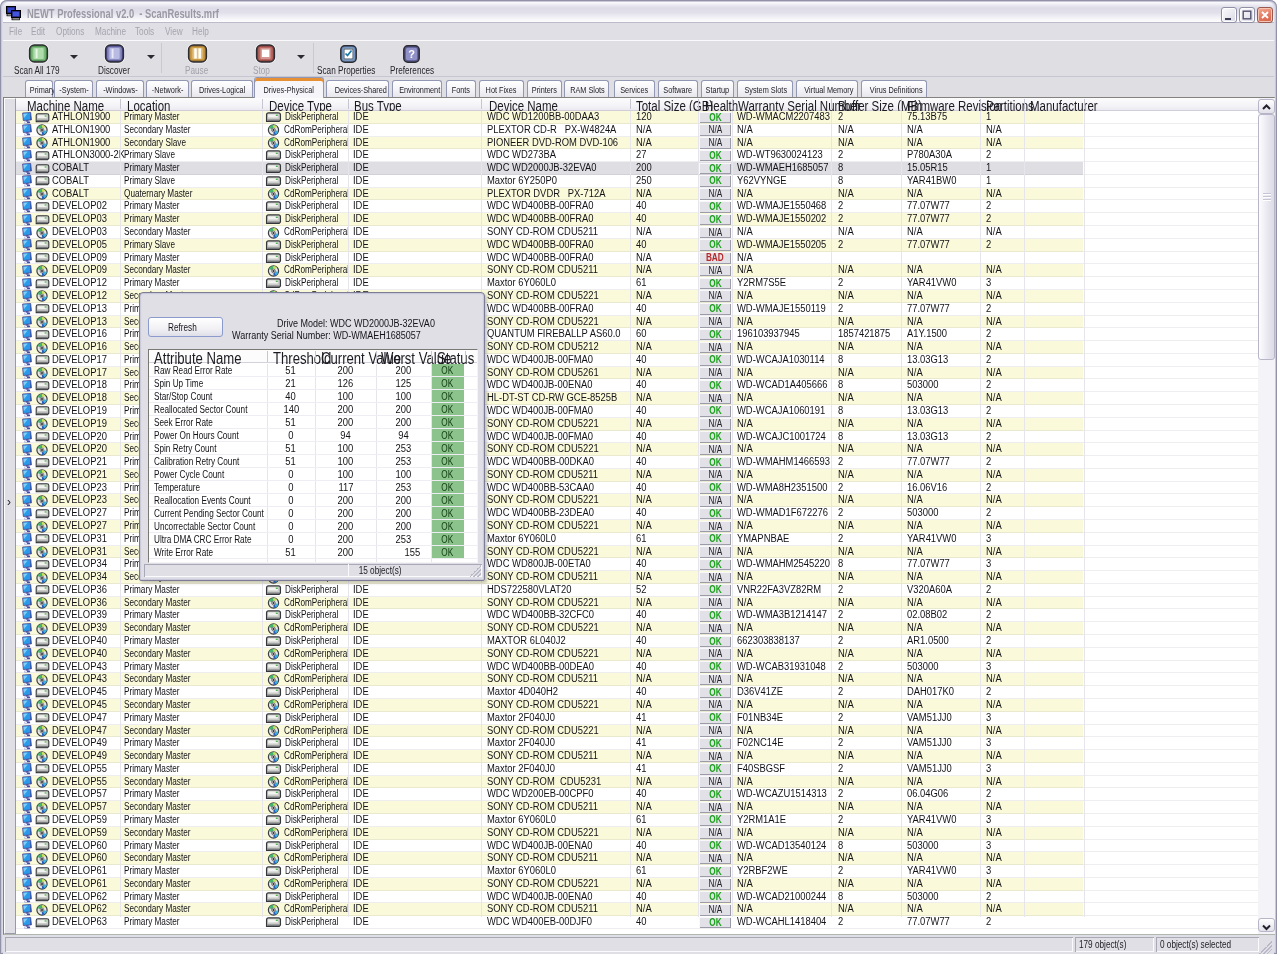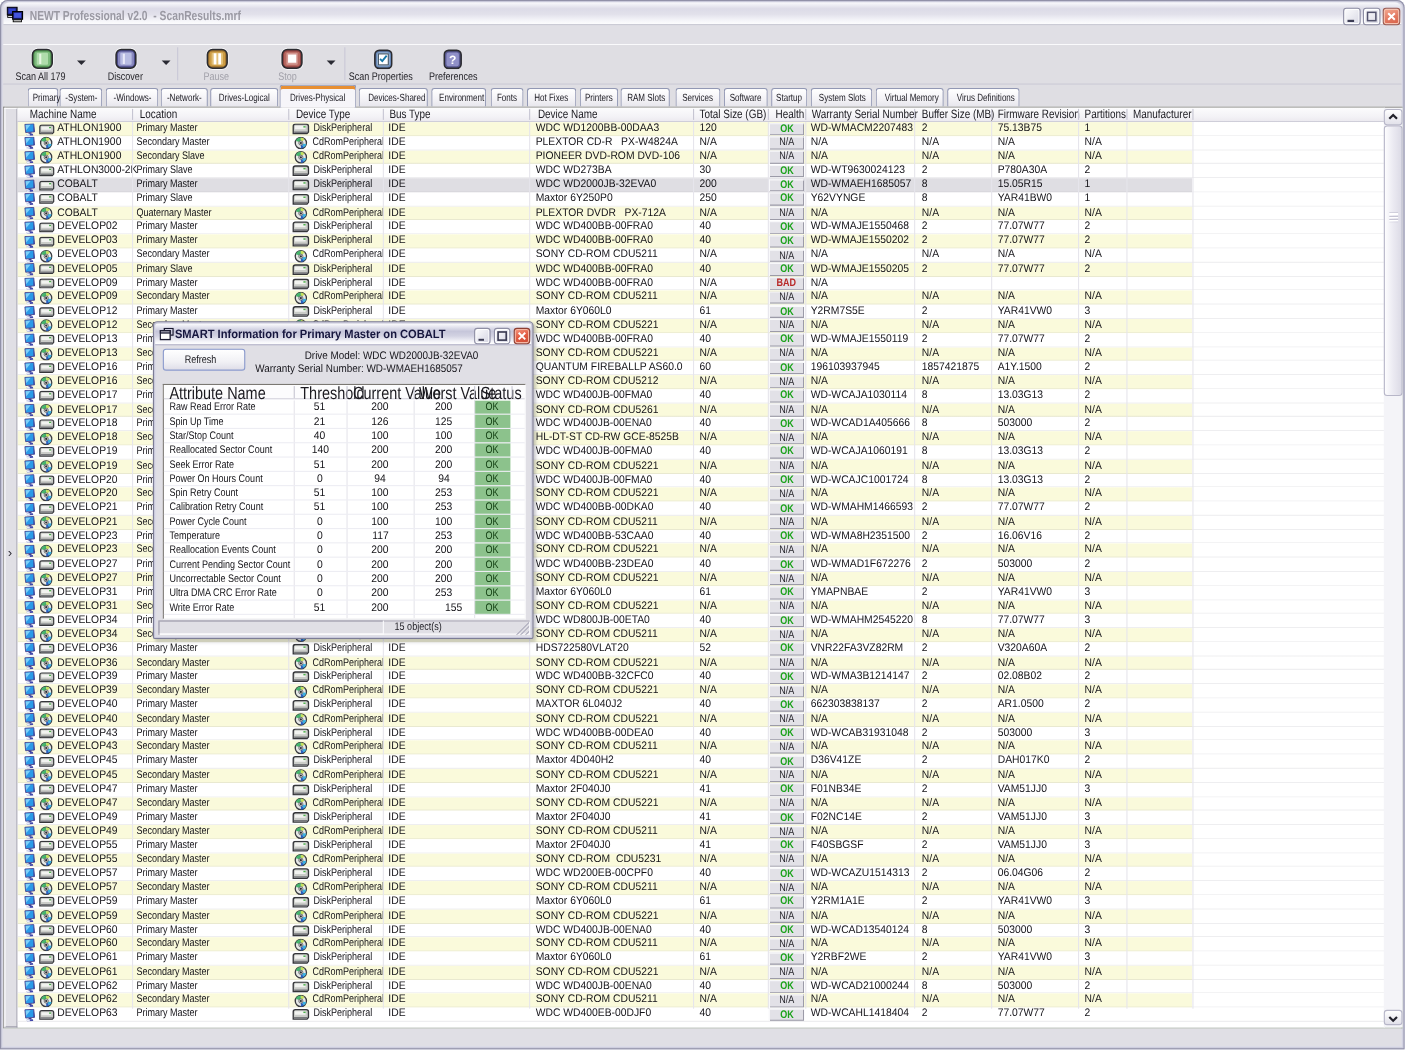--- a/index.html
+++ b/index.html
@@ -36,21 +36,21 @@
  border:1px solid #9298b4;border-bottom:none;border-radius:3px 3px 0 0;font-size:9.5px;color:#1c1b22;
  text-align:center;padding-top:3px;white-space:nowrap}
 .tab.act{top:0px;height:21px;background:#f6f5f9;padding-top:6px;
  box-shadow:inset 0 3px 0 #e78f33;z-index:5}
 
 #content{position:absolute;left:3px;top:97px;width:1272px;height:838px;background:#fff;border:1px solid;border-color:#83827f #aeb6ae #aeb6ae #83827f}
 #splitter{position:absolute;left:0px;top:0px;width:12px;height:836px;background:#e0dfe5;border:1px solid #fdfdfe;border-right-color:#9a99a8;border-bottom-color:#9a99a8}
 #splitgl{position:absolute;left:2px;top:396px;font-size:12px;color:#2a2930}
 #grid{position:absolute;left:12px;top:0px;width:1243px;height:836px;background:#fff}
 #ghead{position:absolute;left:0;top:0;width:1243px;height:13px;background:linear-gradient(180deg,#fcfcfd,#f3f2f6 70%,#eceaf0);border-bottom:1px solid #cfced9}
-.gh{position:absolute;top:0px;font-size:11px;color:#1b1a20;white-space:nowrap}
+.gh{position:absolute;top:0px;font-size:14px;color:#1b1a20;white-space:nowrap}
 .ghsep{position:absolute;top:1px;width:1px;height:10px;background:#c6c5d2}
 #rows{position:absolute;left:0;top:13px;width:1243px;height:819px;overflow:hidden}
 .row{position:relative;width:1243px;height:12.79px;font-size:10px;color:#131217;white-space:nowrap;box-shadow:inset 0 -1px 0 rgba(120,120,140,0.13)}
 .row.y{background:linear-gradient(90deg,#fafadb 0,#fafadb 1067.5px,#fff 1067.5px)}
 .row.w{background:#fff}
 .row.sel{background:linear-gradient(90deg,#dfdee3 0,#dfdee3 1067.5px,#fff 1067.5px)}
 .cell{position:absolute;top:0;line-height:12.6px}
 .badge{position:absolute;left:683px;top:0.5px;width:32px;height:11.6px;background:#e2e1e7;
  box-shadow:inset 1px 1px 0 #f8f8fa, inset -1px -1px 0 #9c9ba8;text-align:center;line-height:12px;font-size:10px;color:#232228}
 .badge.ok{color:#1aa21a;font-weight:bold}
@@ -114,20 +114,43 @@
         <svg width="16" height="16" viewBox="0 0 16 16">
           <rect x="3.2" y="3.2" width="7.6" height="7.6" fill="none" stroke="#53536e" stroke-width="1.4"></rect>
         </svg>
       </div>
 <div class="wbtn close" style="left:1254px">
         <svg width="16" height="16" viewBox="0 0 16 16">
           <path d="M4 4 L10 10 M10 4 L4 10" stroke="#fff" stroke-width="1.8"></path>
         </svg>
       </div>
 </div>
+<div id="menubar">
+<span style="left:6px">
+        <span class="sx">File</span>
+      </span>
+<span style="left:28px">
+        <span class="sx">Edit</span>
+      </span>
+<span style="left:53px">
+        <span class="sx">Options</span>
+      </span>
+<span style="left:92px">
+        <span class="sx">Machine</span>
+      </span>
+<span style="left:132px">
+        <span class="sx">Tools</span>
+      </span>
+<span style="left:162px">
+        <span class="sx">View</span>
+      </span>
+<span style="left:189px">
+        <span class="sx">Help</span>
+      </span>
+</div>
 <div id="toolbar">
 <svg class="tbic" style="left:25px;top:3px" width="21" height="21" viewBox="0 0 22 21">
 <rect x="0.9" y="0.9" width="20.2" height="19.2" rx="6" fill="none" stroke="#f6f6f9" stroke-width="1.8"></rect>
 <rect x="1.6" y="1.6" width="18.8" height="17.8" rx="5" fill="#4c8a4c" stroke="#2b2b30" stroke-width="1.5"></rect>
 <rect x="3.4" y="3.4" width="15.2" height="14.2" rx="3" fill="#7cba7c"></rect>
 <rect x="5.6" y="4.8" width="10.8" height="11.4" rx="1" fill="#b8e2b4" opacity="0.85"></rect>
 <rect x="8" y="5.6" width="2" height="9.8" fill="#e6f6e2"></rect>
       </svg>
 <span class="tbtx" style="left:11px"><span class="sx">Scan All 179</span></span>
 <div class="darr" style="left:67px"></div>
@@ -339,21 +362,21 @@
               <use href="#shdd"></use>
             </svg>
 <span class="cell" style="left:35.5px"><span class="su">ATHLON3000-2K</span></span>
 <span class="cell" style="left:108px"><span class="sx">Primary Slave</span></span>
 <svg class="cell" style="left:249px;top:1px" width="17" height="11">
               <use href="#shdd"></use>
             </svg>
 <span class="cell" style="left:269px"><span class="sx">DiskPeripheral</span></span>
 <span class="cell" style="left:337px"><span class="su">IDE</span></span>
 <span class="cell" style="left:471px"><span class="su">WDC WD273BA</span></span>
-<span class="cell" style="left:620px"><span class="su">30</span></span>
+<span class="cell" style="left:620px"><span class="su">27</span></span>
 <span class="badge ok"><span class="sx">OK</span></span>
 <span class="cell" style="left:721px"><span class="su">WD-WT9630024123</span></span>
 <span class="cell" style="left:822px"><span class="su">2</span></span>
 <span class="cell" style="left:891px"><span class="su">P780A30A</span></span>
 <span class="cell" style="left:970px"><span class="su">2</span></span>
 </div>
 <div class="row sel">
 <svg class="cell" style="left:5px;top:0.5px" width="12" height="12" viewBox="0 0 13 14">
               <use href="#spc"></use>
             </svg>
@@ -1680,38 +1703,27 @@
             </svg></div>
 <div id="sthumb">
             <div id="sgrip"></div>
           </div>
 <div class="sbtn" style="top:820px;height:14px"><svg width="15" height="12" viewBox="0 0 15 12">
               <path d="M4 4.5 L7.5 8 L11 4.5" stroke="#23222c" stroke-width="2" fill="none"></path>
             </svg></div>
 </div>
 </div>
 </div>
+<div id="statusbar">
+<div class="spanel" style="left:2px;width:1068px"></div>
+<div class="spanel" style="left:1072px;width:79px"><span class="sx">179 object(s)</span></div>
+<div class="spanel" style="left:1153px;width:103px"><span class="sx">0 object(s) selected</span></div>
+<div id="resize-grip"></div>
+</div>
 <div id="dlg">
-<div id="dtitle">
-<svg style="position:absolute;left:4px;top:4px" width="13" height="12" viewBox="0 0 13 12">
-<rect x="0.7" y="2.7" width="9" height="8" fill="#fff" stroke="#1a1a30" stroke-width="1.2"></rect>
-<rect x="0.7" y="2.7" width="9" height="2" fill="#d8d8e8" stroke="#1a1a30" stroke-width="1.2"></rect>
-<path d="M10 6.6 L12.4 6.6 L12.4 0.6 L4.4 0.6 L4.4 2.4" fill="none" stroke="#1a1a30" stroke-width="1.2"></path>
-</svg>
-<span id="dtitle-tx"><span class="sx" style="transform:scaleX(0.92)">SMART Information for Primary Master on COBALT</span></span>
-<div class="dbtn" style="left:290px"><svg width="14" height="14" viewBox="0 0 14 14">
-            <rect x="3" y="9" width="5" height="1.8" fill="#3c3c54"></rect>
-          </svg></div>
-<div class="dbtn" style="left:308px"><svg width="14" height="14" viewBox="0 0 14 14">
-            <rect x="2.8" y="2.8" width="7.4" height="7.4" fill="none" stroke="#3c3c54" stroke-width="1.5"></rect>
-          </svg></div>
-<div class="dbtn close" style="left:326px"><svg width="14" height="14" viewBox="0 0 14 14">
-            <path d="M3.5 3.5 L9.5 9.5 M9.5 3.5 L3.5 9.5" stroke="#fff" stroke-width="1.7"></path>
-          </svg></div>
-</div>
 <div id="refresh"><span class="sx">Refresh</span></div>
 <span class="dinfo" style="left:137px;top:25px"><span class="sx" style="transform:scaleX(0.9)">Drive Model: WDC WD2000JB-32EVA0</span></span>
 <span class="dinfo" style="left:92px;top:36.5px"><span class="sx" style="transform:scaleX(0.9)">Warranty Serial Number: WD-WMAEH1685057</span></span>
 <div id="dtable">
 <div style="position:absolute;left:0;top:0;width:328px;height:13px;background:#fcfcfd;border-bottom:1px solid #d4d3dc">
 <span class="dh" style="left:5px"><span class="sx">Attribute Name</span></span>
 <span class="dh" style="left:124px"><span class="sx">Threshold</span></span>
 <span class="dh" style="left:172px"><span class="sx">Current Value</span></span>
 <span class="dh" style="left:232px"><span class="sx">Worst Value</span></span>
 <span class="dh" style="left:288px"><span class="sx">Status</span></span>

